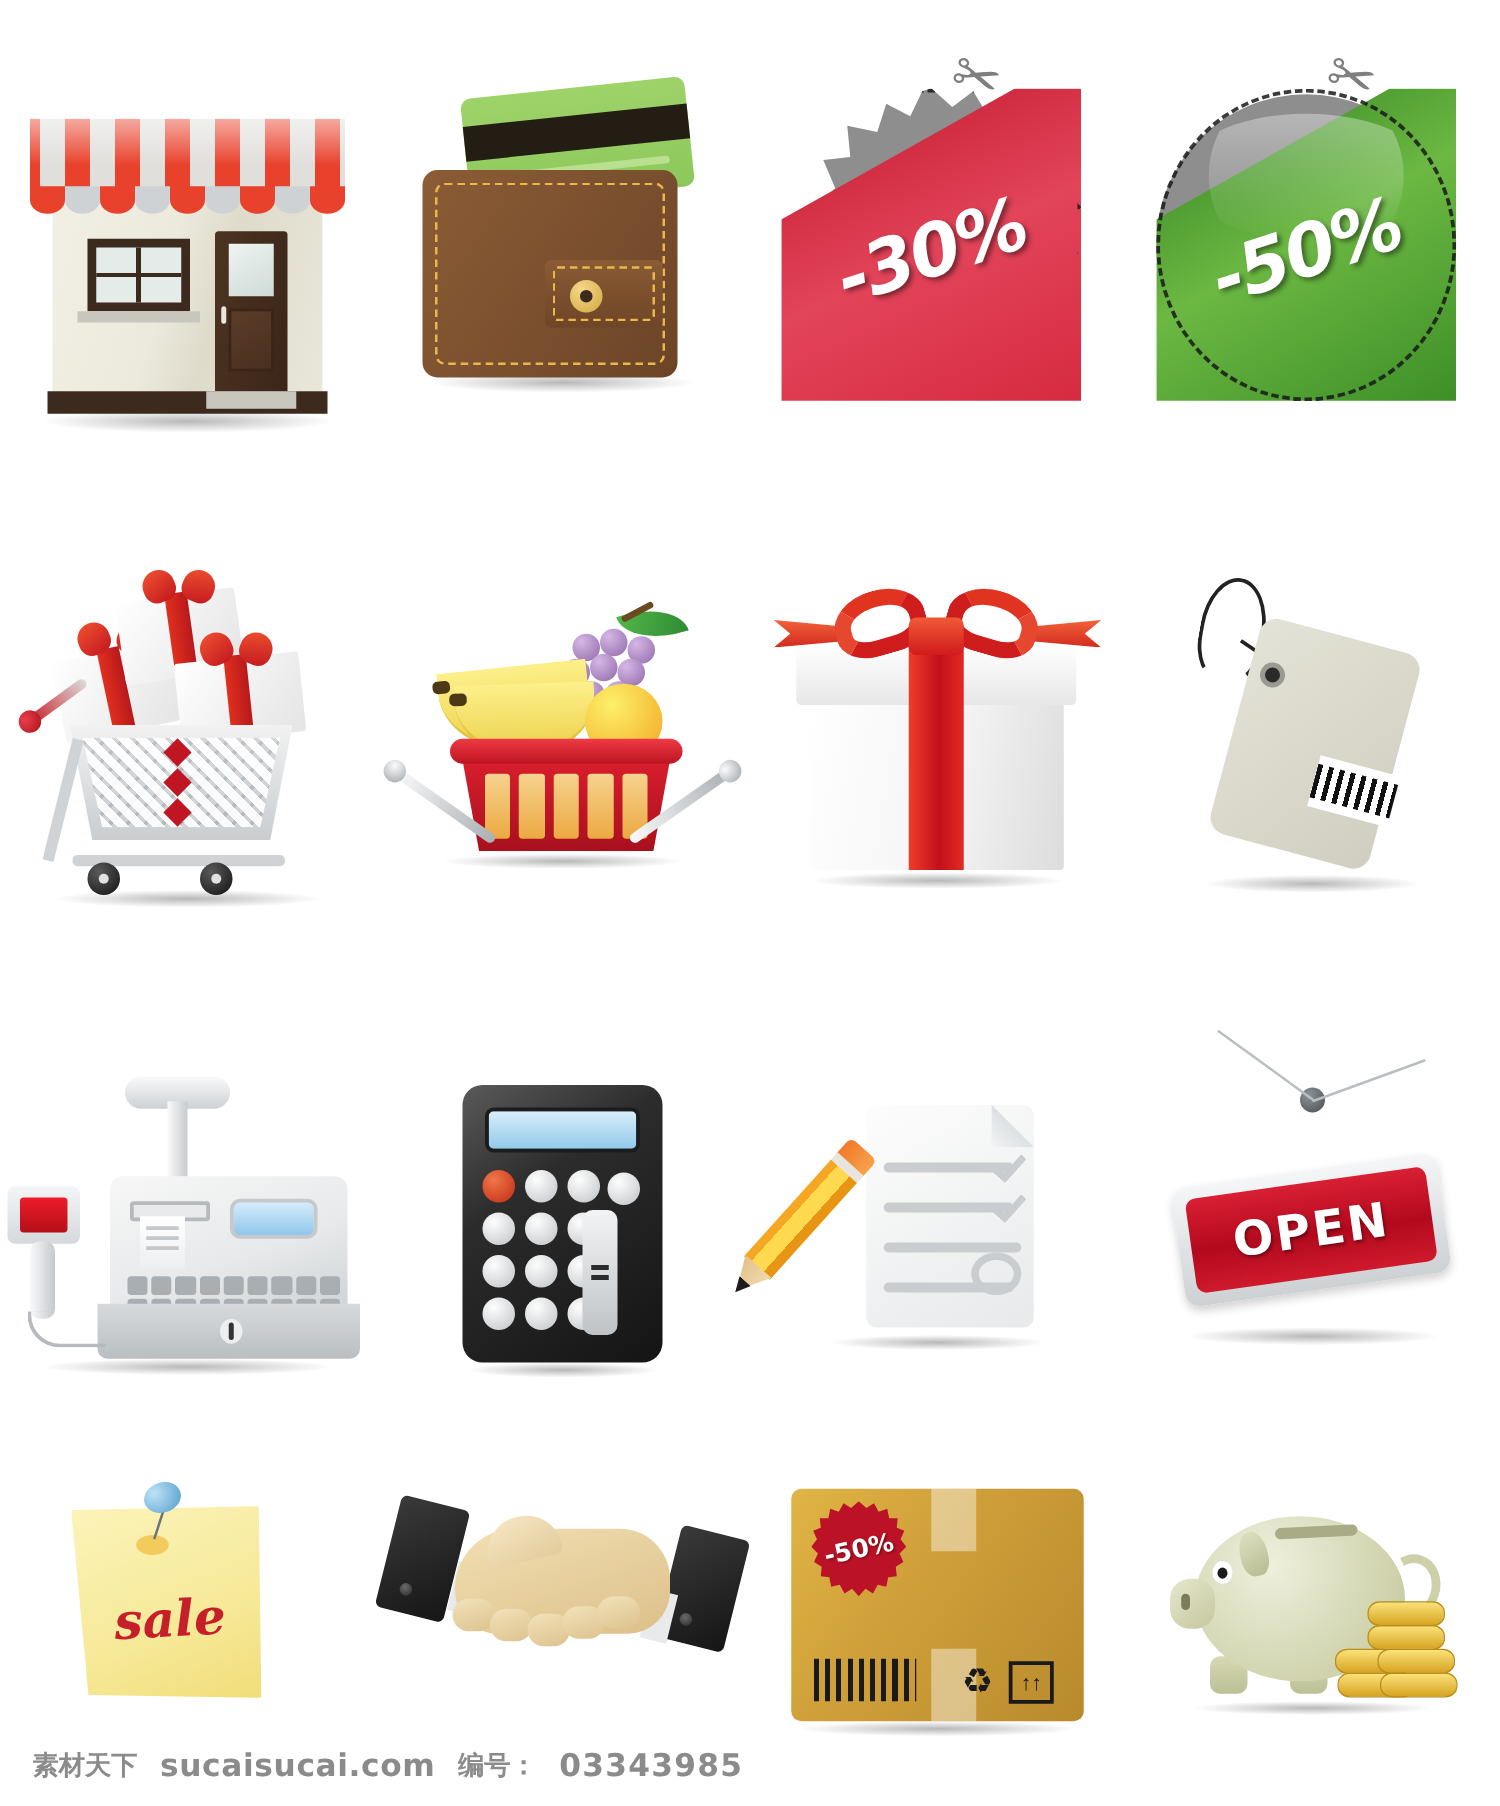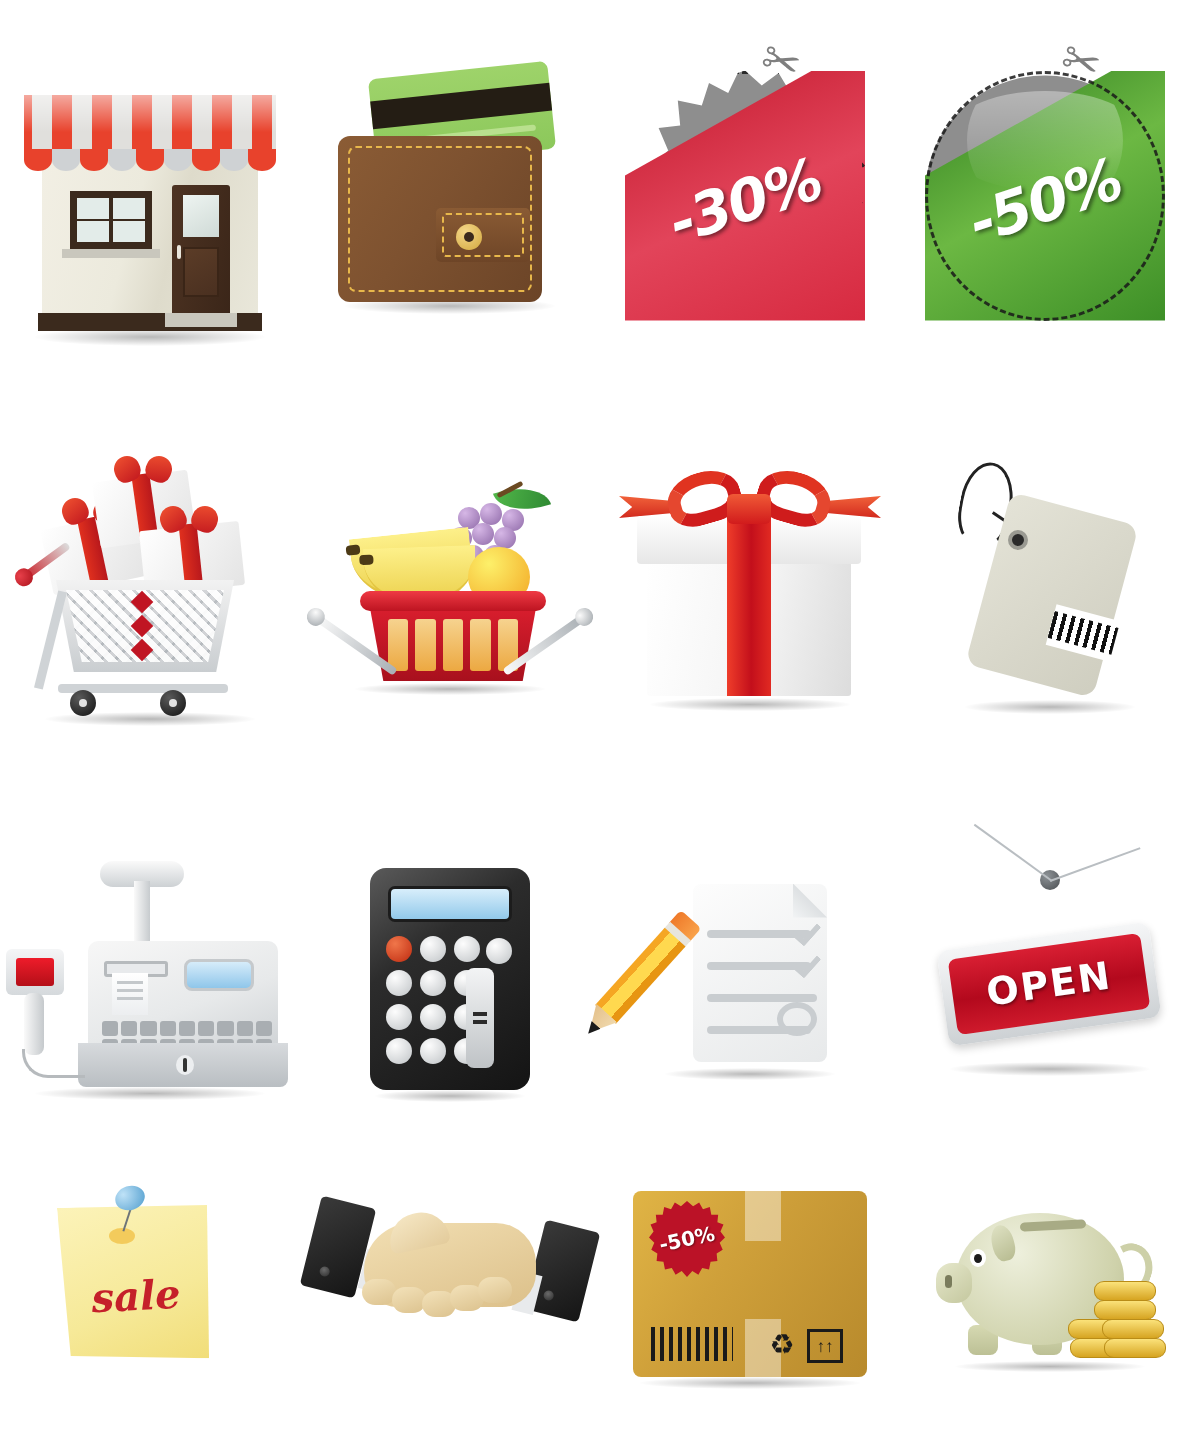--- a/index.html
+++ b/index.html
@@ -860,14 +860,20 @@
           <div class="coin cc"></div>
           <div class="coin cd"></div>
           <div class="coin cb"></div>
           <div class="coin ca"></div>
         </div>
       </div>
     </div>
 
   </div>
 
+  <div class="footer">
+    <span class="cn">素材天下</span>
+    <span class="site">sucaisucai.com</span>
+    <span class="cn">编号：</span>
+    <span class="num">03343985</span>
+  </div>
 
 </div>
 
 </body></html>

